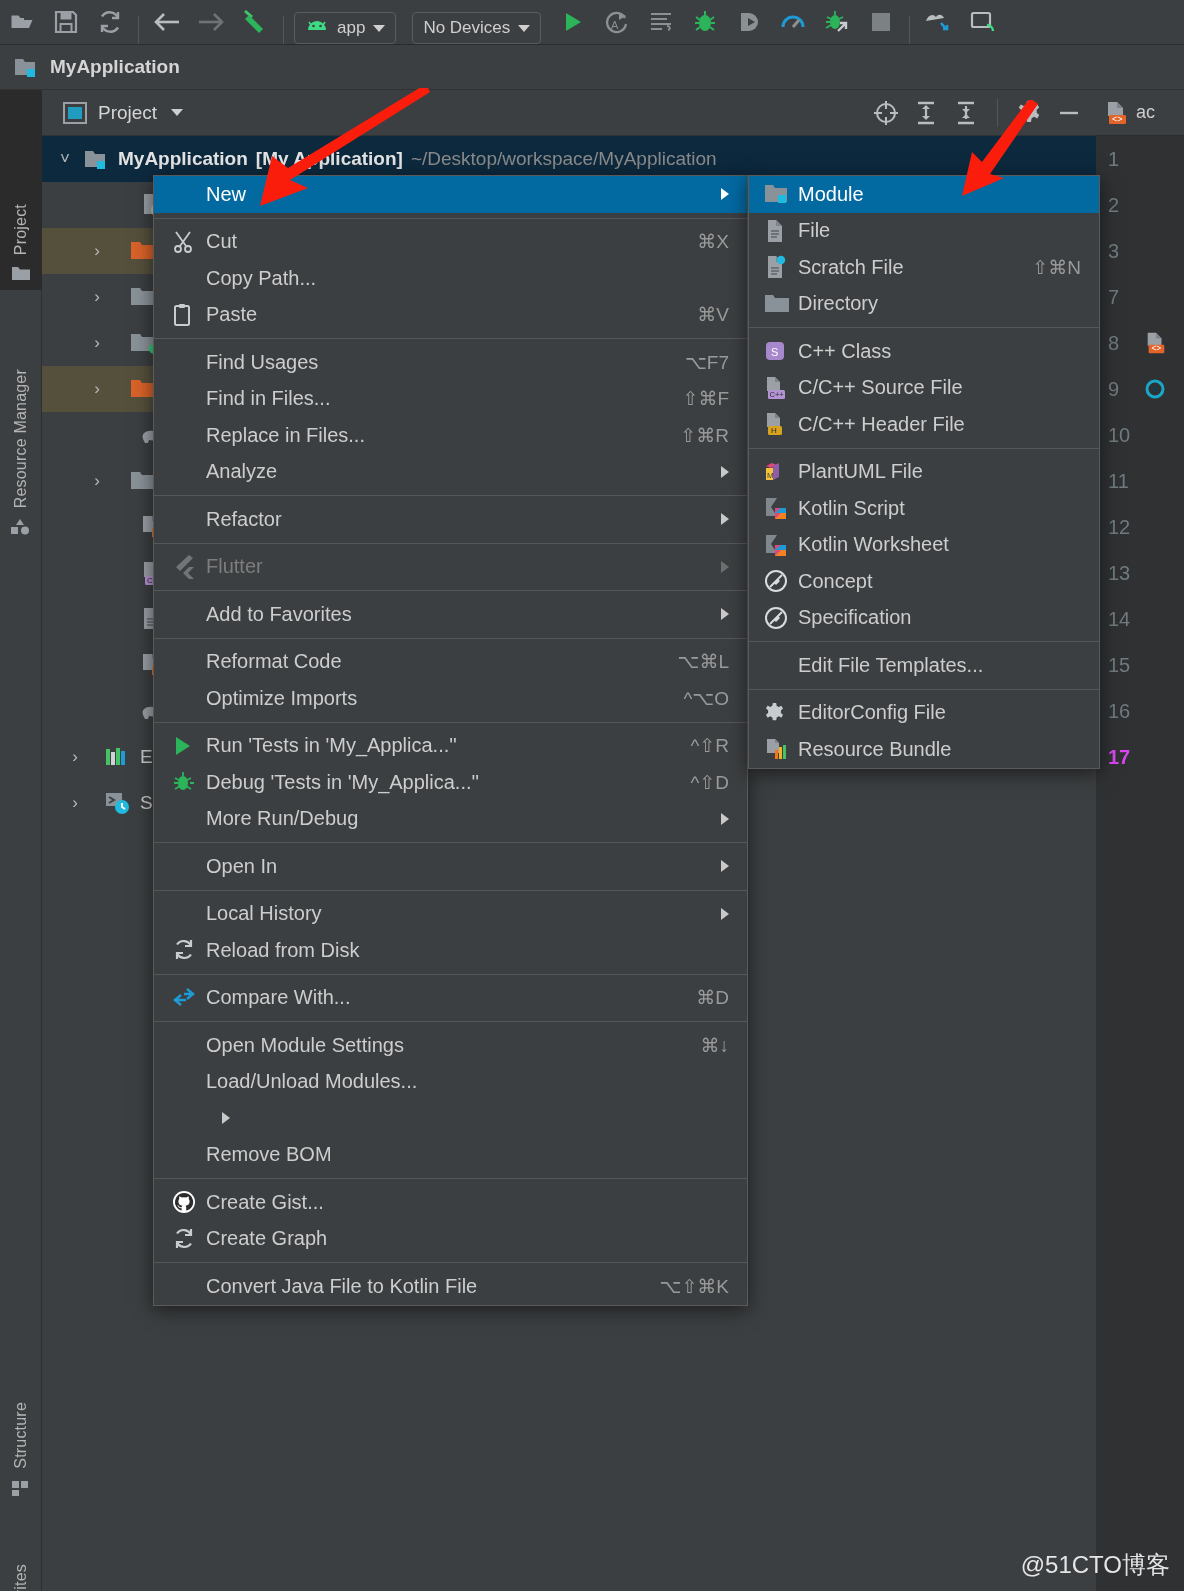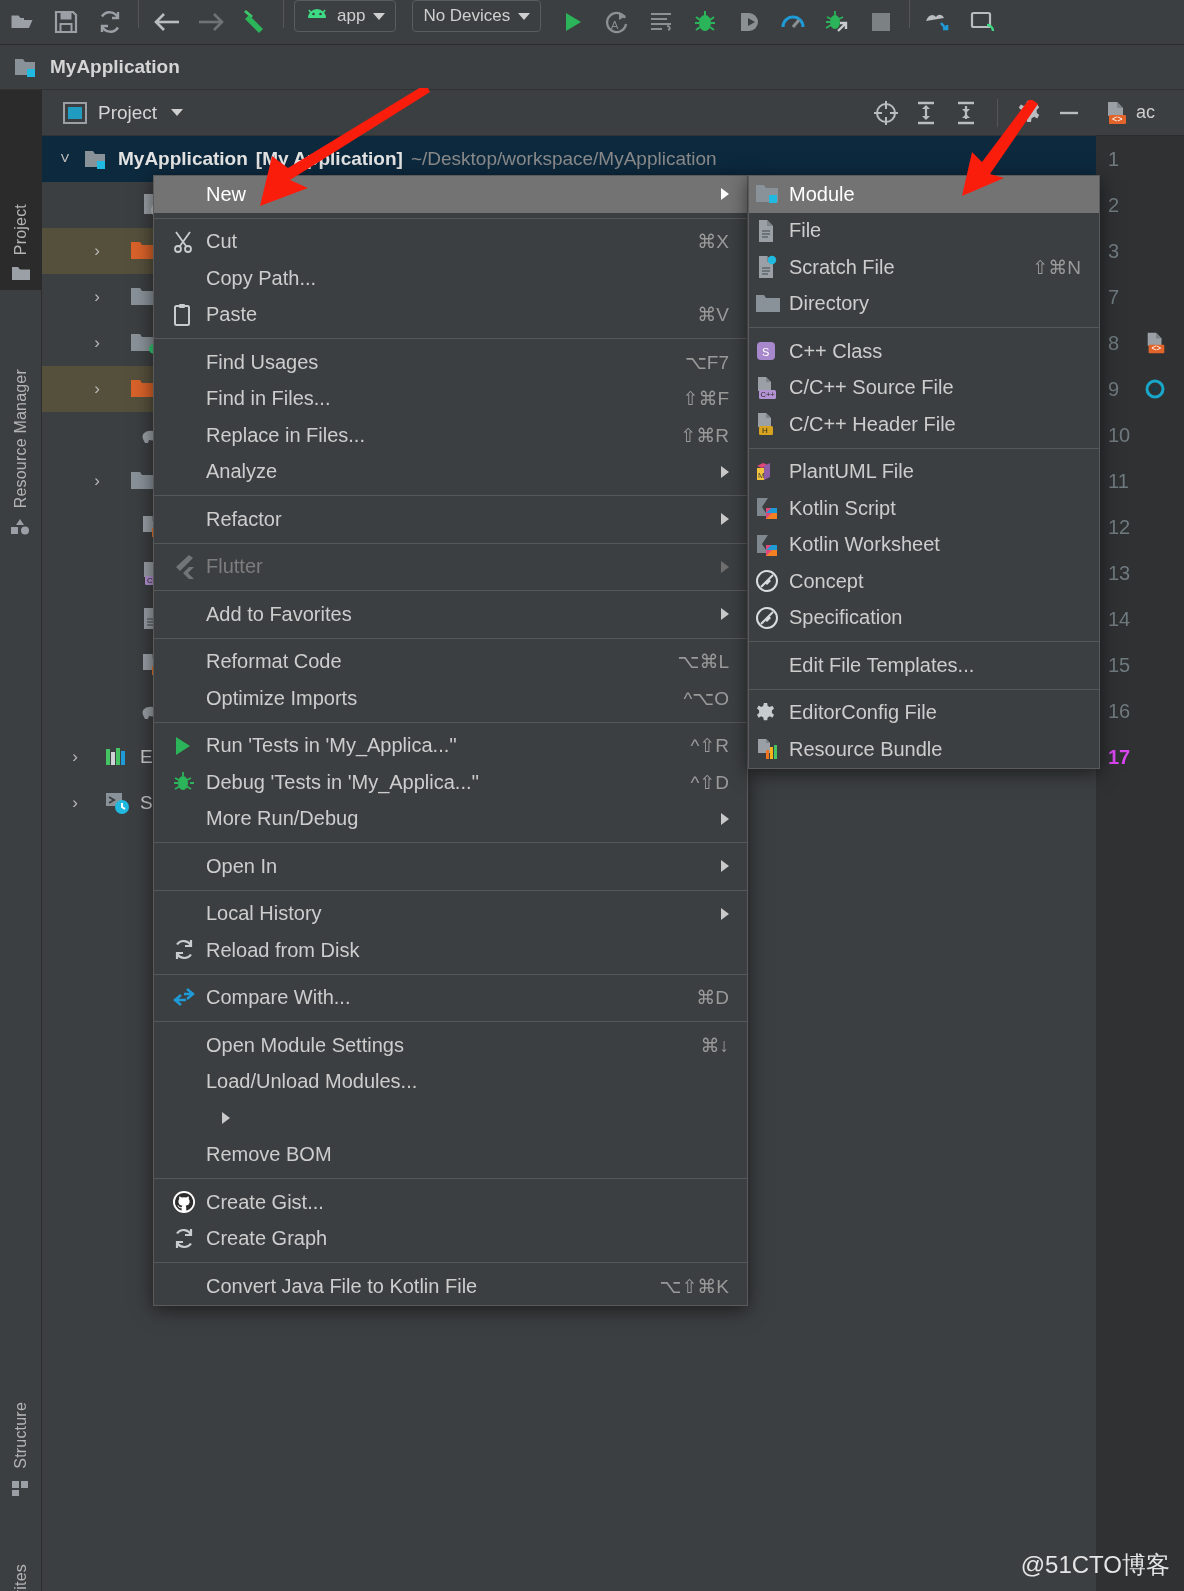--- a/index.html
+++ b/index.html
@@ -7,21 +7,21 @@
   body{
     width:1184px; height:1591px; position:relative; overflow:hidden;
     font-family:"Liberation Sans", sans-serif;
     color:#bbbbbb;
     -webkit-font-smoothing:antialiased;
   }
 
   
   #toolbar{
     position:absolute; left:0; top:0; width:1184px; height:45px;
-    background:#3c3f41; display:flex; align-items:flex-start;
+    background:#3c3f41; display:flex; align-items:flex-end;
     border-bottom:1px solid #2b2b2b;
   }
   .tb-icon{
     width:44px; height:44px; display:flex; align-items:center; justify-content:center;
     flex:0 0 auto;
   }
   .tb-sep{ width:1px; height:28px; background:#555; margin:0 6px; flex:0 0 auto;}
   .tb-combo{
     height:32px; border:1px solid #5a5d5f; border-radius:4px;
     display:flex; align-items:center; gap:8px; padding:0 10px;
@@ -98,36 +98,36 @@
     z-index:40;
   }
   .mi{
     height:36.5px; display:flex; align-items:center; position:relative;
     font-size:20px; color:#cdcdcd; padding-left:18px; padding-right:18px;
   }
   .mi .mi-ico{ width:34px; display:flex; align-items:center; justify-content:flex-start; flex:0 0 34px;}
   .mi .mi-label{ flex:1 1 auto; white-space:nowrap; }
   .mi .mi-key{ color:#9a9a9a; font-size:19px; margin-left:16px; white-space:nowrap;}
   .mi .mi-sub{ margin-left:16px; }
-  .mi.selected{ background:#737373; color:#ffffff; }
+  .mi.selected{ background:#0369a1; color:#ffffff; }
   .mi.selected .mi-label{ color:#fff; }
   .mi.disabled .mi-label{ color:#7d7d7d; }
   .sep{ height:1px; background:#555859; margin:5px 0; }
   .subarrow{ width:0;height:0;border-top:6px solid transparent;border-bottom:6px solid transparent;border-left:8px solid #c9c9c9;}
   .mi.disabled .subarrow{ border-left-color:#6f6f6f; }
   .mi.selected .subarrow{ border-left-color:#fff; }
 
   
   #submenu{
     position:absolute; left:748px; top:175px; width:352px;
     background:#3c3f41; border:1px solid #5a5a5a;
     box-shadow:0 4px 18px rgba(0,0,0,.55);
     z-index:50;
   }
-  #submenu .mi{ padding-left:6px; }
+  #submenu .mi{ padding-left:15px; }
 
   
   .annot{ position:absolute; z-index:90; pointer-events:none; }
 
   
   #wm{ position:absolute; right:14px; bottom:10px; font-size:24px; color:#e5e5e5; z-index:95;}
 
   
   svg{ display:block; }
 </style>

